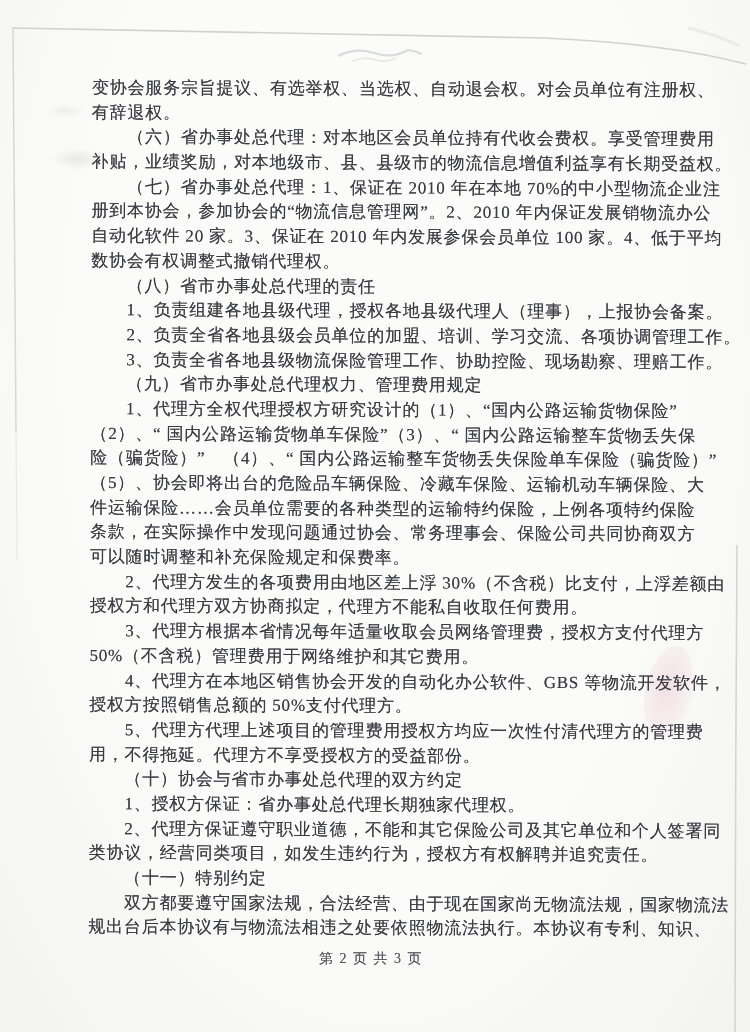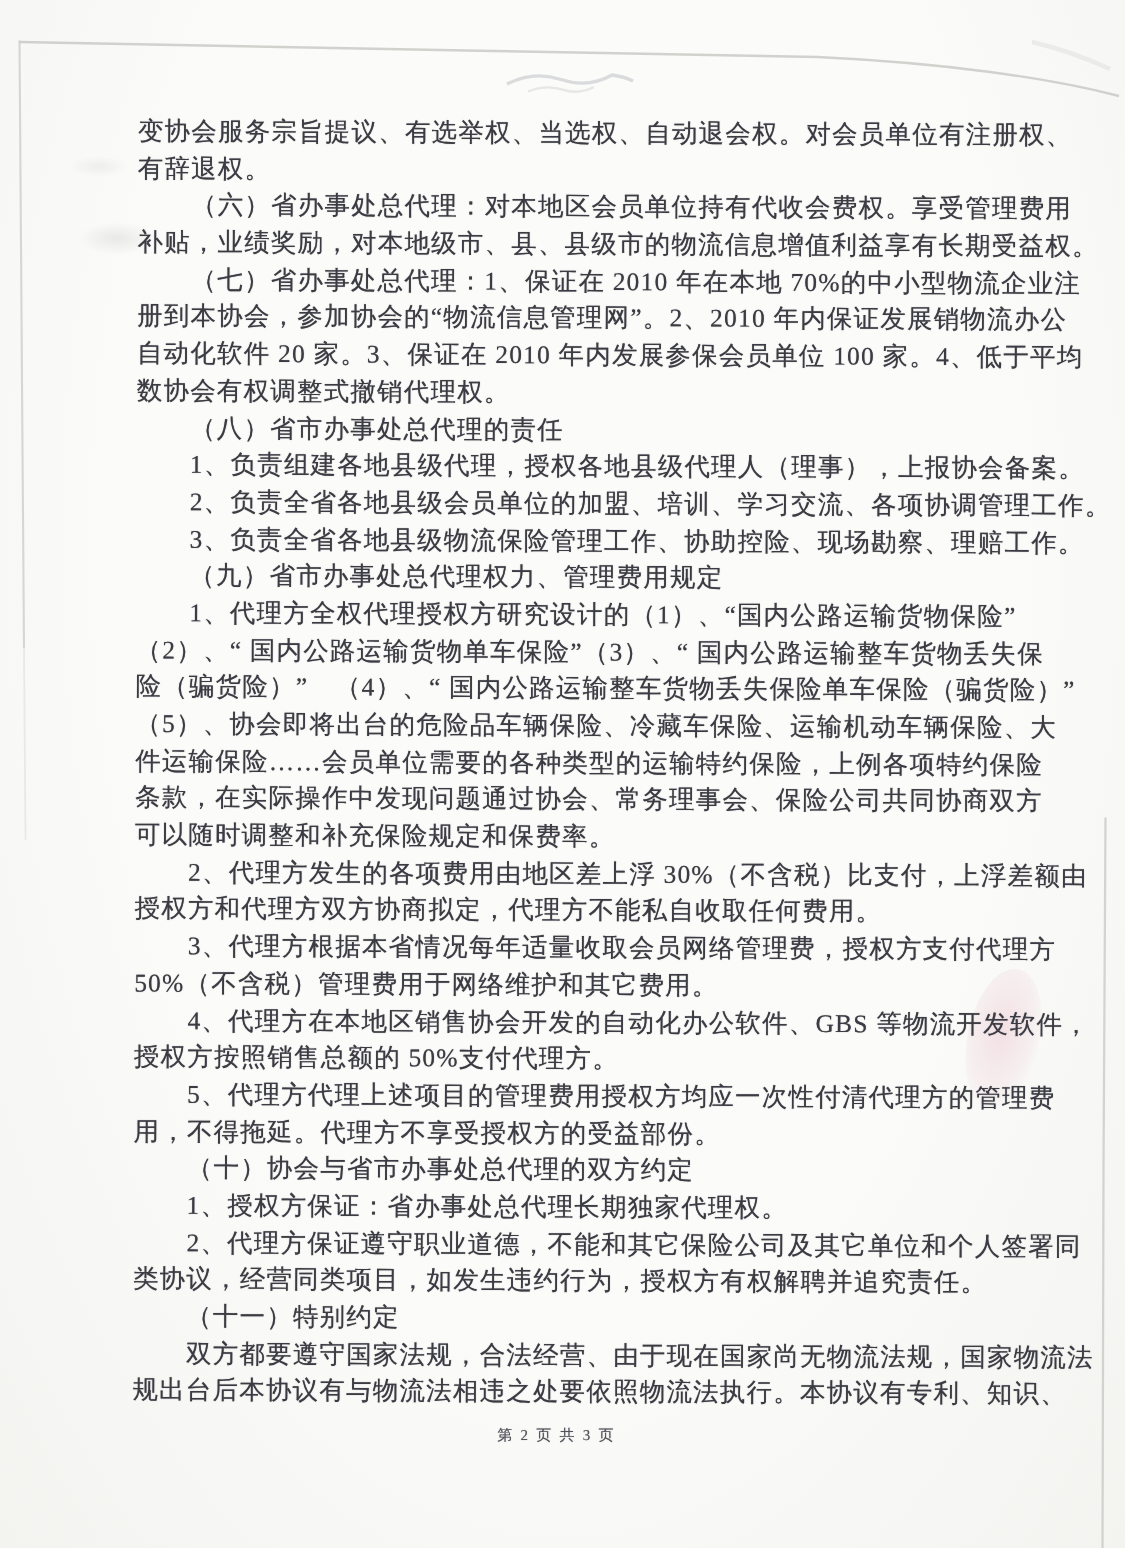--- a/index.html
+++ b/index.html
@@ -36,21 +36,21 @@
     letter-spacing: 0.8px;
     color: var(--ink);
     text-shadow: 0 0 0.6px rgba(59, 59, 67, 0.7);
   }
   .footer {
     position: absolute;
     top: 950px;
     left: 0;
     width: 742px;
     text-align: center;
-    font-size: 10px;
+    font-size: 14px;
     letter-spacing: 1.5px;
     color: var(--footer-ink);
     text-shadow: 0 0 0.6px rgba(82, 82, 90, 0.6);
   }
   .stain-pink {
     position: absolute;
     left: 645px;
     top: 645px;
     width: 48px;
     height: 95px;

